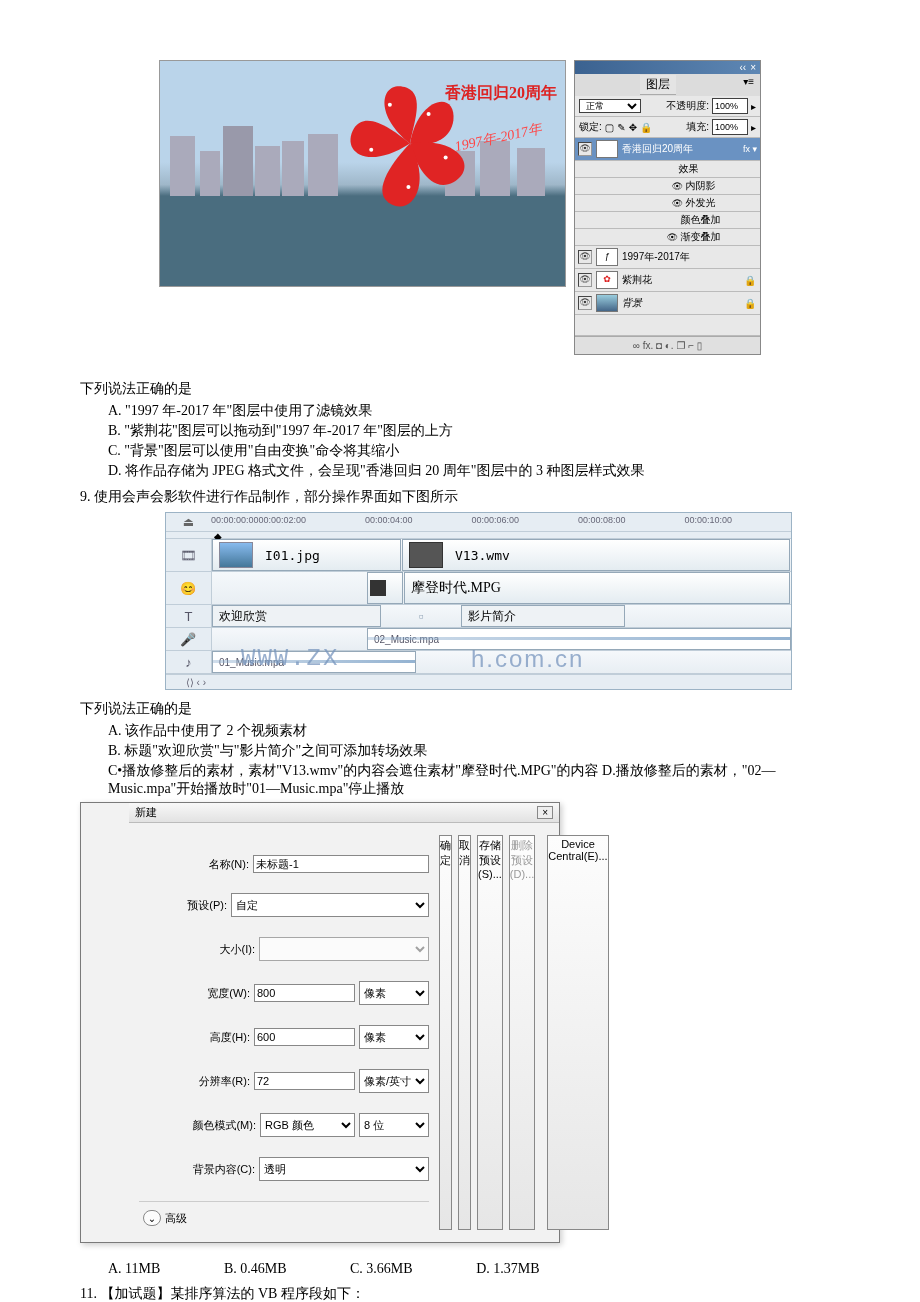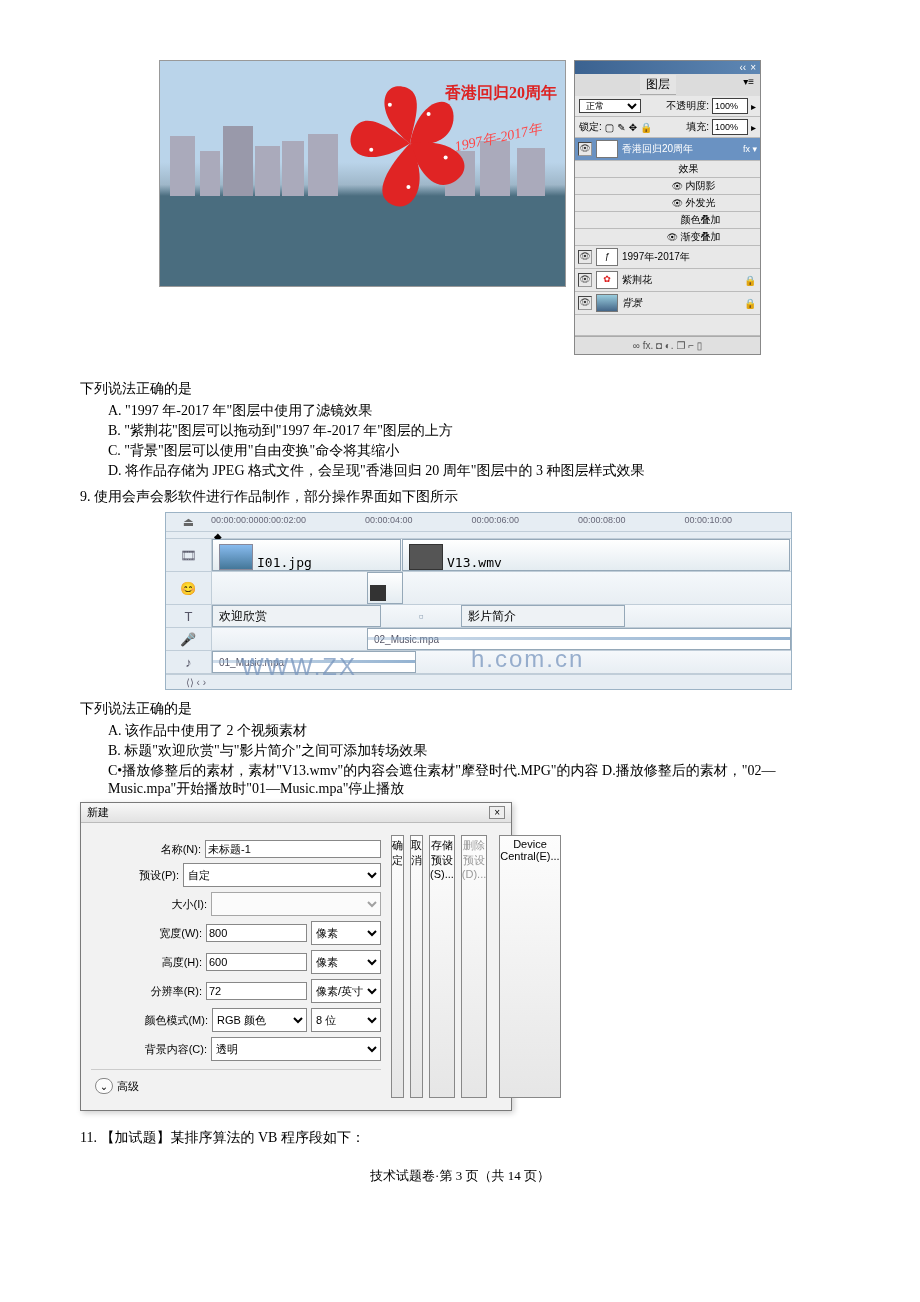--- a/index.html
+++ b/index.html
@@ -166,21 +166,21 @@
     font-size: 9px;
     color: #667;
     padding: 2px 0;
   }
   .vm-timeruler .tool { width: 45px; text-align:center; color:#666; font-size:12px; }
   .vm-timeruler .tick { flex: 1; }
   .vm-track { display:flex; border-bottom: 1px solid #c0cdd8; height: 32px; align-items:stretch; }
   .vm-track.h22 { height: 22px; }
   .vm-track .tool { width: 45px; background:#e6edf3; border-right:1px solid #c0cdd8; display:flex; align-items:center; justify-content:center; font-size:13px; color:#556; }
   .vm-track .content { flex:1; display:flex; align-items:stretch; background:linear-gradient(#f5f8fb,#e8eef3); }
-  .clip { border:1px solid #95a8b8; background:linear-gradient(#fff,#e4ecf1); display:flex; align-items:flex-end; padding: 0 6px; font-size: 13px; font-family: monospace; gap:4px; margin-right:1px; position:relative;}
+  .clip { border:1px solid #95a8b8; background:linear-gradient(#fff,#e4ecf1); display:flex; align-items:center; padding: 0 6px; font-size: 13px; font-family: monospace; gap:12px; margin-right:1px; position:relative;}
   .clip .cimg { width:32px; height:24px; background:linear-gradient(#88bbee,#447799); border:1px solid #889; display:inline-block;}
   .clip .cimg2 { width:32px; height:24px; background:#555; border:1px solid #333; display:inline-block;}
   .clip .cimg3 { width:16px; height:16px; background:#333; display:inline-block;}
   .audio-clip { border:1px solid #95a8b8; background:#fff; height: 20px; position:relative; font-size:10px; color:#556; display:flex; align-items:center; padding:0 6px; }
   .audio-clip::before { content:""; position:absolute; left:0; right:0; top:40%; height:3px; background:linear-gradient(to right, rgba(136,170,204,.4), rgba(136,170,204,.9));}
   .title-clip { border:1px solid #95a8b8; background:#eef2f5; display:flex; align-items:center; padding:0 6px; font-size:12px;}
   .trackpad { height:14px; background:#e6edf3; border-top:1px solid #c0cdd8; display:flex; align-items:center; padding-left:20px;}
   .watermark-text {
     position: absolute;
     font-size: 24px;
@@ -191,34 +191,35 @@
   }
 
   .dialog-mock {
     width: 430px;
     margin: 4px 0 18px 0;
     border: 1px solid #7a7a7a;
     background: #f2f2f2;
     font-family: "SimSun", sans-serif;
     font-size: 11px;
     box-shadow: 2px 2px 6px rgba(0,0,0,.2);
+    padding-left: 48px;
   }
   .dlg-title {
     background: linear-gradient(#f8f8f8,#e2e2e2);
     padding: 2px 6px;
     border-bottom: 1px solid #bbb;
     display: flex;
     justify-content: space-between;
     align-items: center;
   }
   .dlg-title .x { border:1px solid #888; padding:0 4px; font-size:10px; background:#eee;}
   .dlg-body { display:flex; padding: 12px 10px; gap: 10px;}
   .dlg-left { flex:1; }
   .dlg-right { width: 110px; display:flex; flex-direction:row; gap:6px;}
-  .fld { display:flex; align-items:center; margin: 5px 0; justify-content:flex-end; }
+  .fld { display:flex; align-items:center; margin: 20px 0; justify-content:flex-end; }
   .fld .lbl { width: 74px; text-align:right; padding-right:4px; font-size:11px;}
   .fld input[type=text] { border:1px solid #888; background:#fff; height:16px; font-size:11px; padding:0 2px; }
   .fld select { border:1px solid #888; background:#fff; height:24px; font-size:11px; }
   .btn { border:1px solid #888; background:linear-gradient(#fdfdfd,#e6e6e6); padding: 2px 0; text-align:center; font-size:11px;}
   .btn.disabled { color:#999; }
   .adv { display:flex; align-items:center; gap:4px; margin: 8px 0 4px 4px; font-size:11px;}
   .adv .chev { border:1px solid #888; border-radius:8px; width:16px; height:14px; display:flex; align-items:center; justify-content:center; font-size:10px; background:#fcfcfc;}
 
   .answers { margin: 6px 0 4px 28px; }
   .answers span { display:inline-block; margin-right: 60px; }
@@ -370,20 +371,23 @@
       </div>
     </div>
 
     <div class="vm-track">
       <div class="tool">😊</div>
       <div class="content">
         <div style="flex:0 0 155px"></div>
         <div class="clip" style="flex:0 0 30px; padding:2px;">
             <span class="cimg3"></span>
           </div>
+        <div class="clip" style="flex:1; font-family:'SimSun'; font-size:14px;">
+          <span>摩登时代.MPG</span>
+        </div>
       </div>
     </div>
 
     <div class="vm-track h22">
       <div class="tool">T</div>
       <div class="content">
         <div class="title-clip" style="flex:0 0 155px">
             <span>欢迎欣赏</span>
           </div>
         <div style="flex:0 0 80px; display:flex; align-items:center; justify-content:center; color:#9ab;">▫</div>
@@ -409,21 +413,21 @@
         <div class="audio-clip" style="flex:0 0 190px">
             <span>01_Music.mpa</span>
           </div>
       </div>
     </div>
 
     <div class="trackpad">
       <span style="font-size:10px; color:#667">⟨⟩ ‹ ›</span>
     </div>
 
-    <div class="watermark-text" style="left:75px; top:140px;">WWW.ZX</div>
+    <div class="watermark-text" style="left:75px; top:132px;font-family:Liberation Mono, monospace;">WWW.ZX</div>
     <div class="watermark-text" style="left:305px; top:132px;">h.com.cn</div>
   </div>
 
   <div class="para">下列说法正确的是</div>
   <div class="opts">
     <div class="opt-line">A.  该作品中使用了 2 个视频素材</div>
     <div class="opt-line">B.  标题"欢迎欣赏"与"影片简介"之间可添加转场效果</div>
     <div class="opt-line">C•播放修整后的素材，素材"V13.wmv"的内容会遮住素材"摩登时代.MPG"的内容 D.播放修整后的素材，"02—Music.mpa"开始播放时"01—Music.mpa"停止播放</div>
   </div>
 
@@ -481,17 +485,23 @@
         <div class="btn">确定</div>
         <div class="btn">取消</div>
         <div class="btn">存储预设(S)...</div>
         <div class="btn disabled">删除预设(D)...</div>
         <div style="height:10px"></div>
         <div class="btn">Device Central(E)...</div>
       </div>
     </div>
   </div>
 
+  <div class="answers">
+    <span>A. 11MB</span>
+    <span>B. 0.46MB</span>
+    <span>C. 3.66MB</span>
+    <span>D. 1.37MB</span>
+  </div>
 
   <div class="para">11. 【加试题】某排序算法的 VB 程序段如下：</div>
 
   <div class="footer">技术试题卷·第 3 页（共 14 页）</div>
 </div>
 
 </body></html>

